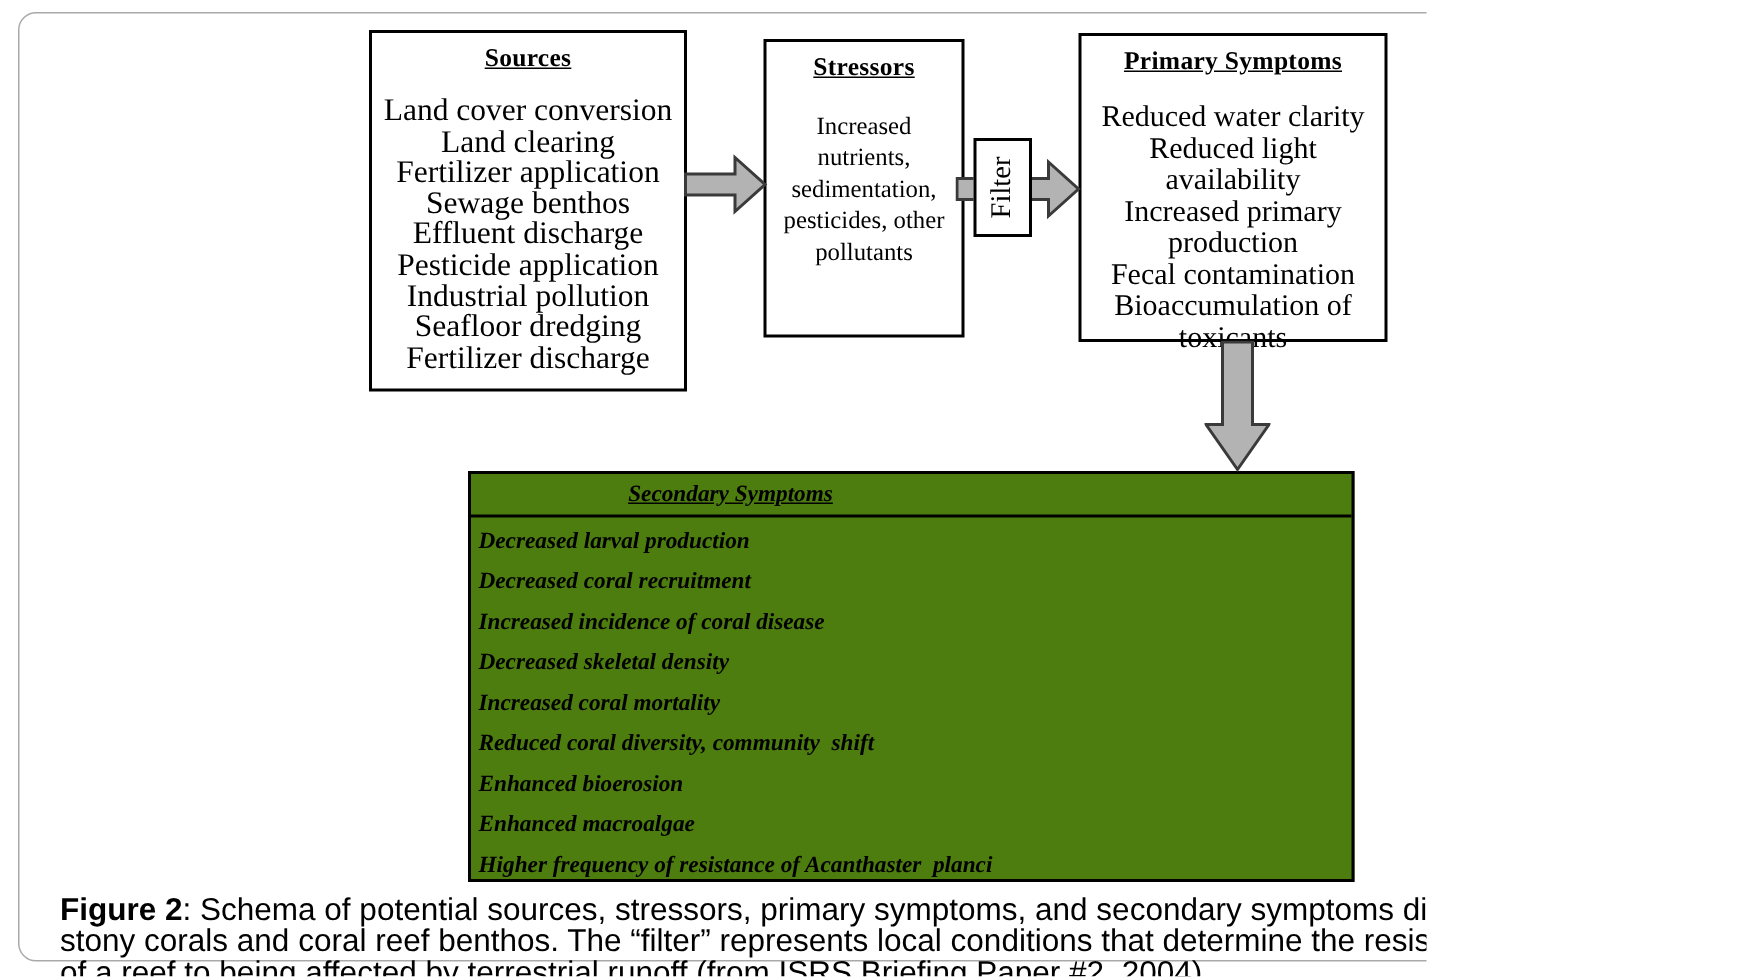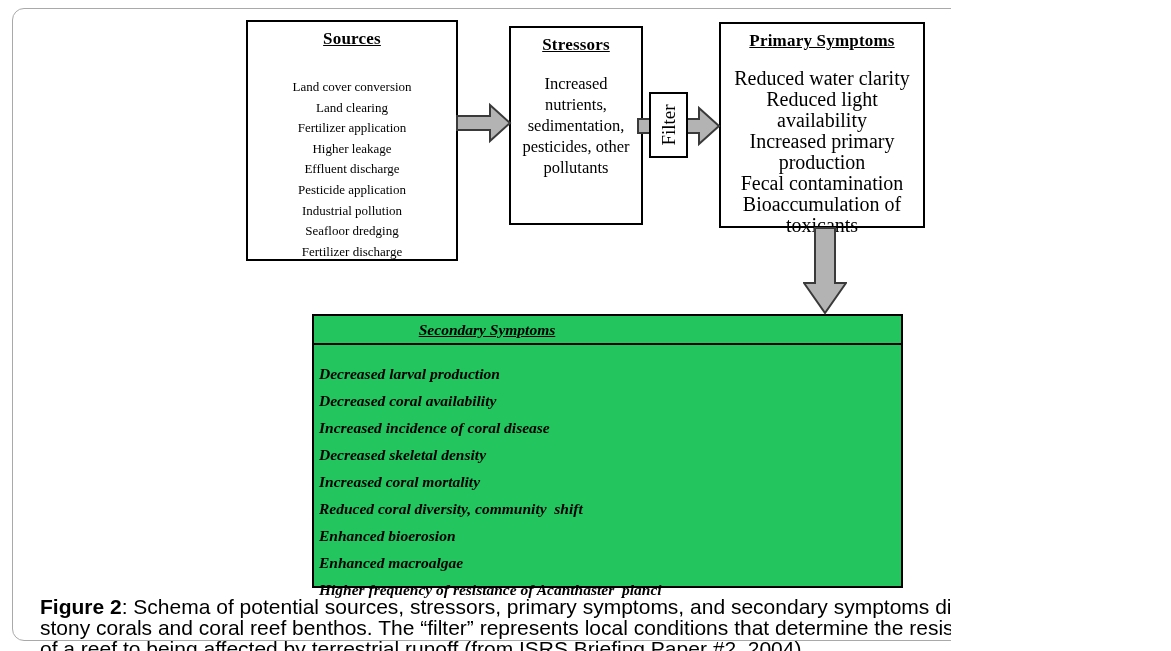--- a/index.html
+++ b/index.html
@@ -30,21 +30,21 @@
     font-weight: bold;
     text-decoration: underline;
     font-size: 17px;
     margin-top: 7px;
     letter-spacing: 0.2px;
   }
   .sources-box   { left: 246px; top: 20px;  width: 212px; height: 241px; }
   .stressors-box { left: 509px; top: 26px;  width: 134px; height: 199px; }
   .primary-box   { left: 719px; top: 22px;  width: 206px; height: 206px; }
 
-  .sources-list { margin-top: 28px; font-size: 13px; line-height: 20.6px; }
+  .sources-list { margin-top: 14px; font-size: 21px; line-height: 20.6px; }
   .stressors-body {
     margin: 18px auto 0 auto;
     width: 120px;
     font-size: 16.5px; line-height: 21px;
   }
   .primary-list { margin: 17px auto 0 auto; width: 196px; font-size: 20px; line-height: 21px; }
 
   .filter-box {
     position: absolute;
     left: 649px; top: 92px; width: 39px; height: 66px;
@@ -68,37 +68,37 @@
     stroke-linejoin: miter;
   }
   .arrow-1 { left: 456px; top: 102px; z-index: 1; }
   .arrow-2 { left: 637px; top: 105px; z-index: 2; }
   .arrow-down { left: 803px; top: 227px; z-index: 1; }
 
   .secondary-box {
     position: absolute;
     left: 312px; top: 314px; width: 591px; height: 274px;
     border: 2px solid #000000;
-    background: #22c55e;
+    background: #4d7c0f;
     box-sizing: border-box;
   }
   .secondary-header {
     height: 27px;
     border-bottom: 2px solid #000000;
     display: flex; align-items: center;
   }
   .secondary-title {
     width: 346px;
     text-align: center;
     font-weight: bold;
     font-style: italic;
     text-decoration: underline;
     font-size: 15.5px;
   }
-  .secondary-list { padding: 15px 6px 0 5px; }
+  .secondary-list { padding: 2px 6px 0 5px; }
   .secondary-item {
     font-weight: bold;
     font-style: italic;
     font-size: 15.5px;
     line-height: 27px;
     white-space: pre-wrap;
     text-align: left;
   }
 
   .caption {
@@ -118,21 +118,21 @@
 <div id="canvas">
 
   <div class="frame"></div>
 
   <div class="dbox sources-box">
     <div class="box-title">Sources</div>
     <div class="sources-list">
       <div>Land cover conversion</div>
       <div>Land clearing</div>
       <div>Fertilizer application</div>
-      <div>Higher leakage</div>
+      <div>Sewage benthos</div>
       <div>Effluent discharge</div>
       <div>Pesticide application</div>
       <div>Industrial pollution</div>
       <div>Seafloor dredging</div>
       <div>Fertilizer discharge</div>
     </div>
   </div>
 
   <svg class="block-arrow arrow-1" width="56" height="42">
     <polygon points="1,14 34,14 34,3 54,21 34,39 34,28 1,28"></polygon>
@@ -165,21 +165,21 @@
   <svg class="block-arrow arrow-down" width="44" height="88">
     <polygon points="12,1 32,1 32,56 43,56 22,86 1,56 12,56"></polygon>
   </svg>
 
   <div class="secondary-box">
     <div class="secondary-header">
       <div class="secondary-title">Secondary Symptoms</div>
     </div>
     <div class="secondary-list">
       <div class="secondary-item">Decreased larval production</div>
-      <div class="secondary-item">Decreased coral availability</div>
+      <div class="secondary-item">Decreased coral recruitment</div>
       <div class="secondary-item">Increased incidence of coral disease</div>
       <div class="secondary-item">Decreased skeletal density</div>
       <div class="secondary-item">Increased coral mortality</div>
       <div class="secondary-item">Reduced coral diversity, community  shift</div>
       <div class="secondary-item">Enhanced bioerosion</div>
       <div class="secondary-item">Enhanced macroalgae</div>
       <div class="secondary-item">Higher frequency of resistance of Acanthaster  planci</div>
     </div>
   </div>
 

